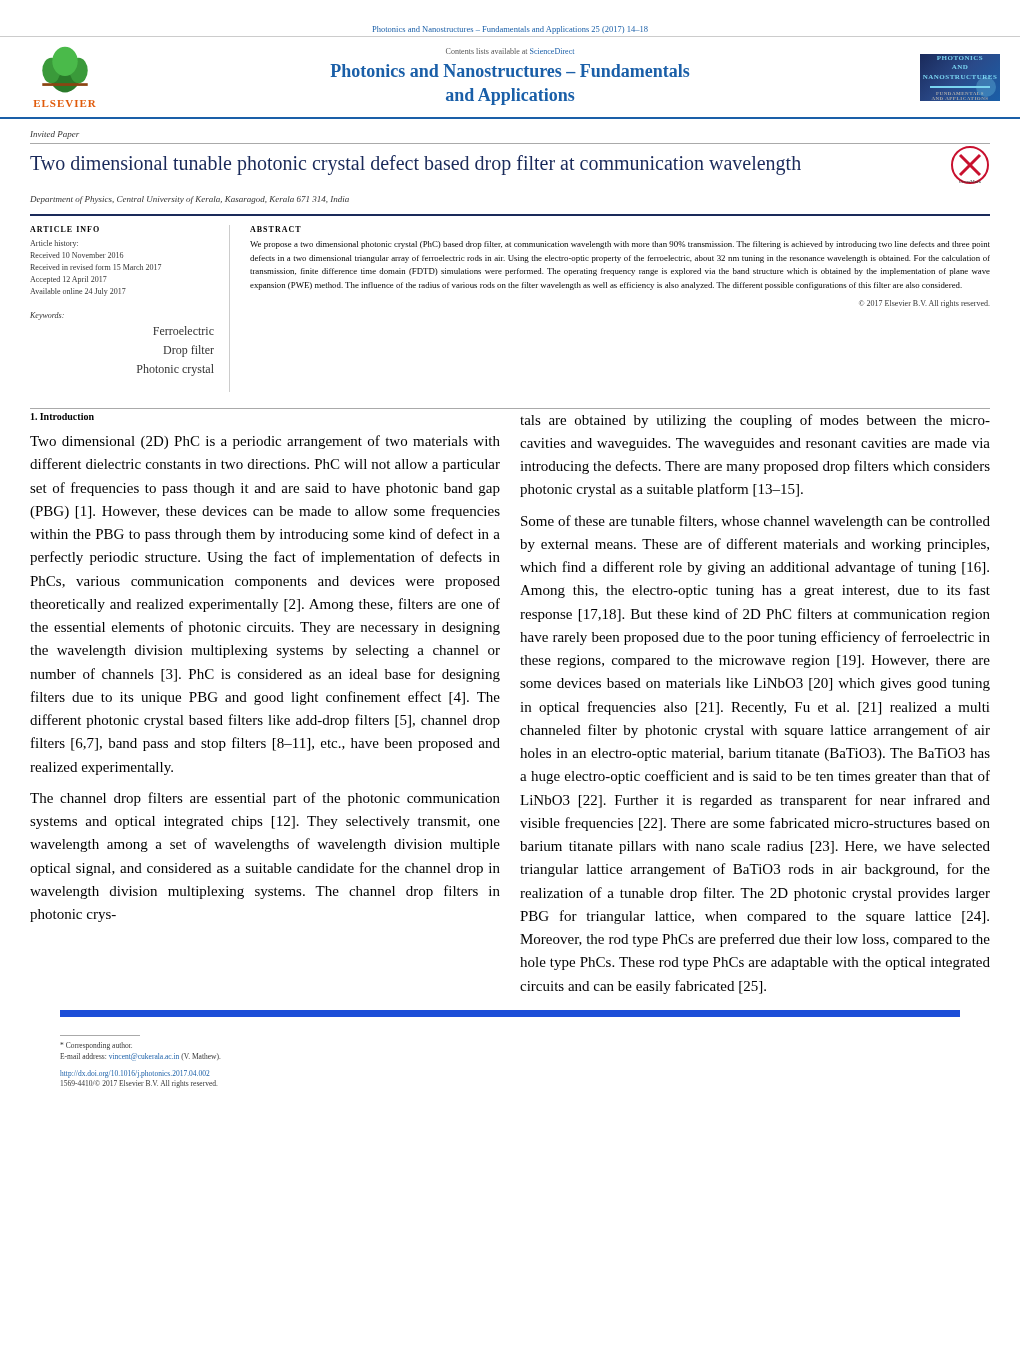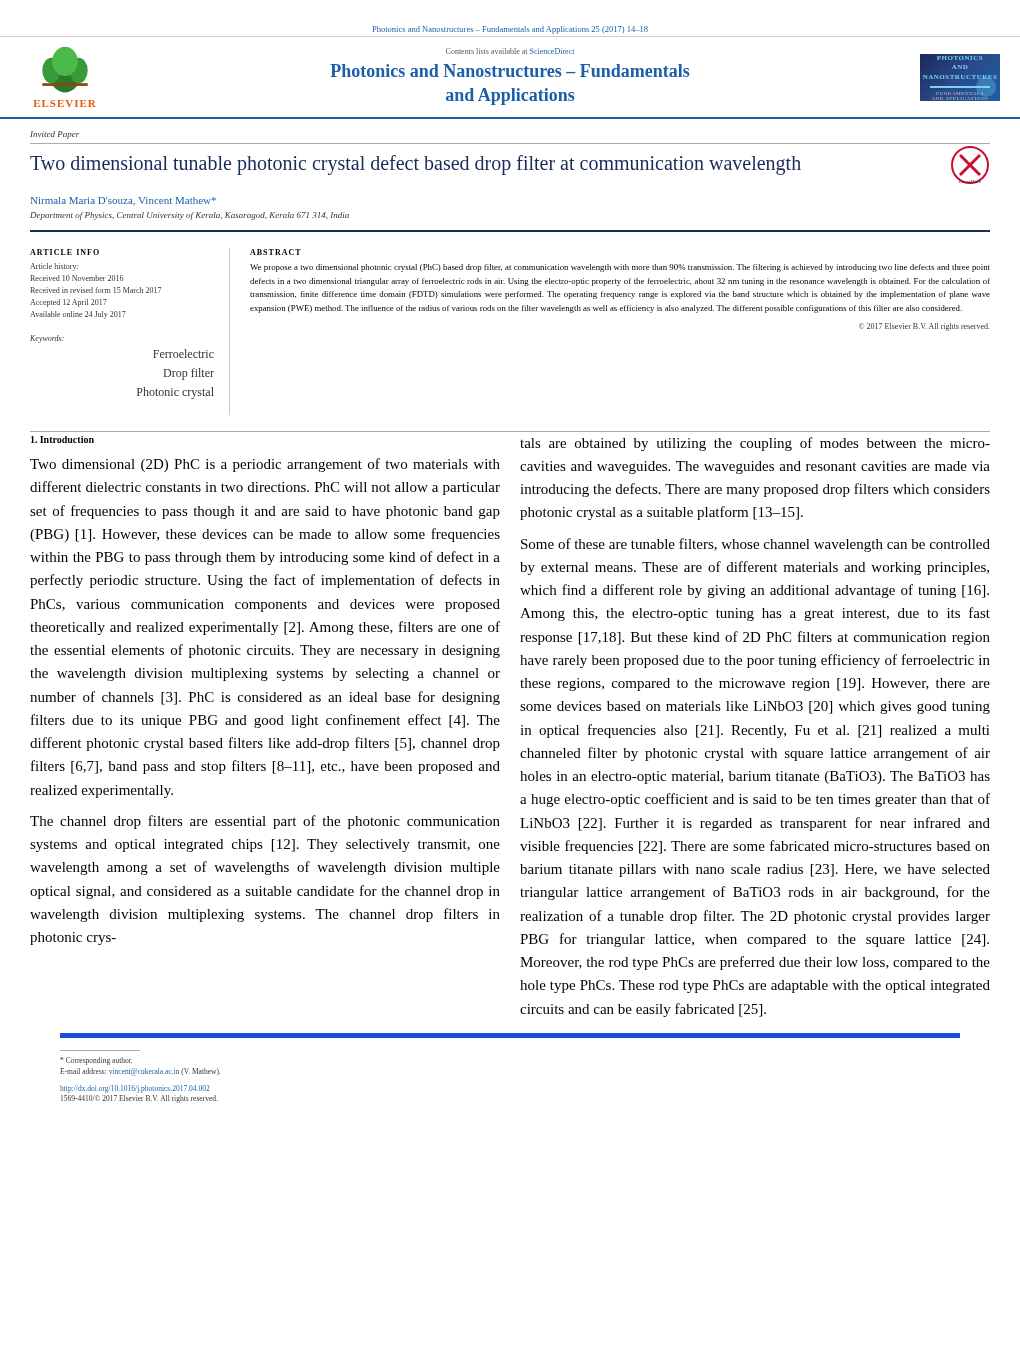--- a/index.html
+++ b/index.html
@@ -120,21 +120,21 @@
       font-style: italic;
       color: #333;
       margin-bottom: 10px;
     }
     
     .article-info-abstract {
       display: flex;
       gap: 20px;
       margin-bottom: 16px;
       border-top: 2px solid #1a2a5a;
-      padding-top: 16px;
+      padding-top: 9px;
     }
     .article-info {
       width: 200px;
       flex-shrink: 0;
       border-right: 1px solid #ccc;
       padding-right: 15px;
     }
     .article-info-section {
       margin-bottom: 12px;
     }
@@ -187,23 +187,23 @@
     }
     .body-text {
       font-size: 15px;
       line-height: 1.55;
       color: #000;
       text-align: justify;
       margin-bottom: 8px;
     }
     
     .footer {
-      border-top: 5px solid #1d4ed8;
+      border-top: 7px solid #1d4ed8;
       margin: 4px 30px;
-      padding-top: 8px;
+      padding-top: 14px;
       margin-top: 4px;
     }
     .footnote-text {
       font-size: 7.5px;
       color: #333;
       line-height: 1.5;
     }
     .hr-thin {
       border: none;
       border-top: 1px solid #aaa;
@@ -267,21 +267,20 @@
       <div class="crossmark">
         <svg viewBox="0 0 40 40" width="40" height="40">
           <circle cx="20" cy="20" r="18" fill="none" stroke="#c8102e" stroke-width="2"></circle>
           <line x1="10" y1="10" x2="30" y2="30" stroke="#c8102e" stroke-width="3"></line>
           <line x1="30" y1="10" x2="10" y2="30" stroke="#c8102e" stroke-width="3"></line>
           <text x="20" y="38" font-size="5" text-anchor="middle" fill="#333">CrossMark</text>
         </svg>
       </div>
     </div>
 
-    <div class="authors">Nirmala Maria D'souza, Vincent Mathew*</div>
 
     <div class="affiliation">Department of Physics, Central University of Kerala, Kasaragod, Kerala 671 314, India</div>
 
     <div class="article-info-abstract">
 
       <div class="article-info">
         <div class="article-info-section">
           <div class="section-header">Article Info</div>
           <div class="article-info-text">Article history:</div>
           <div class="article-info-text">Received 10 November 2016</div>

